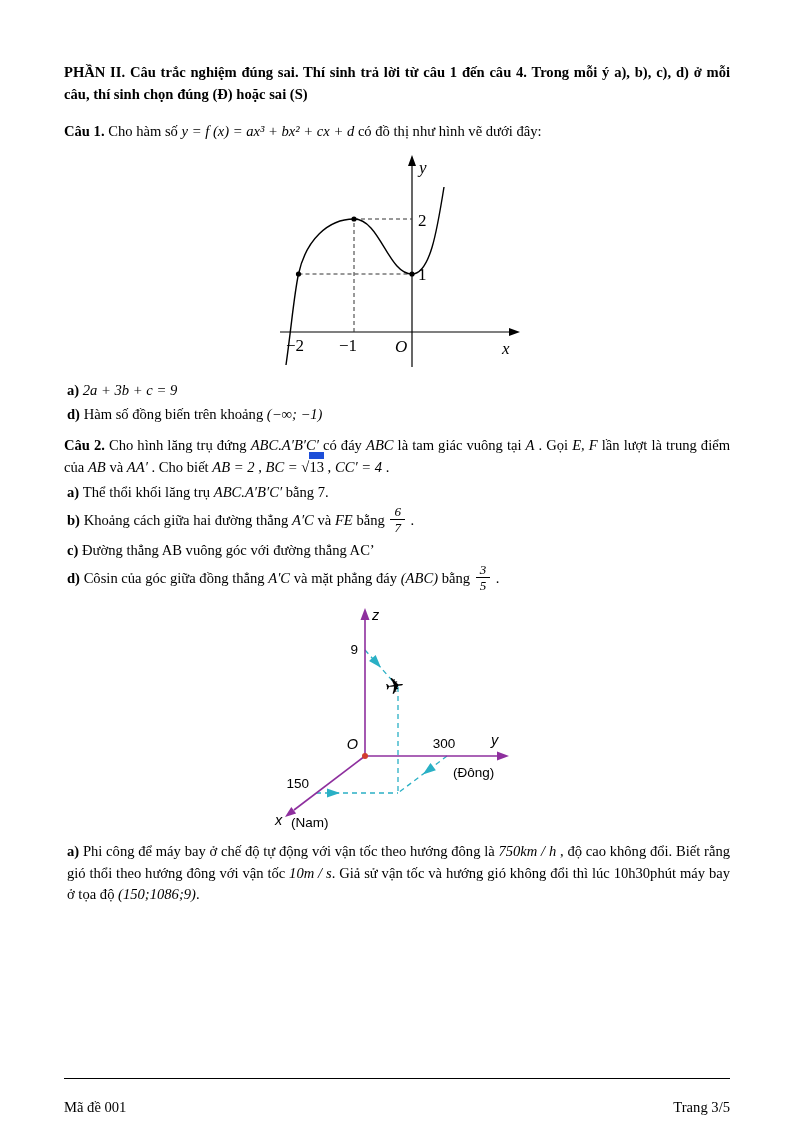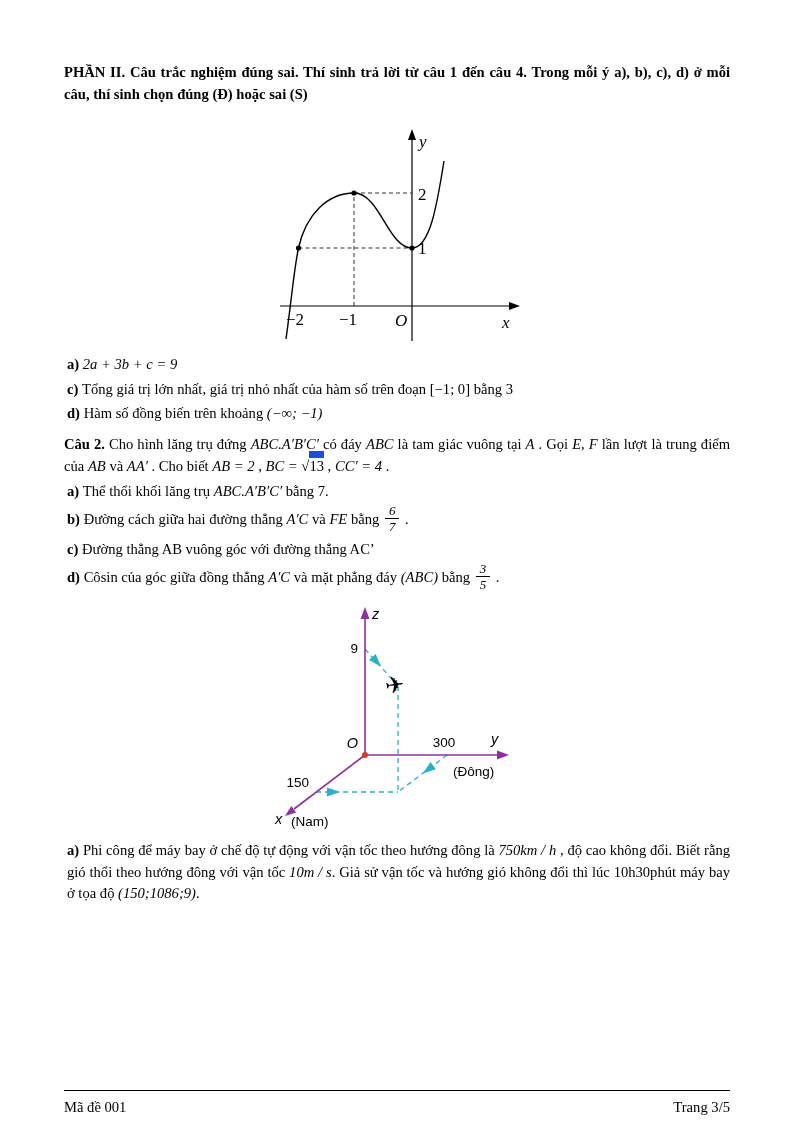--- a/index.html
+++ b/index.html
@@ -25,29 +25,30 @@
   .glabel { font-family:"Liberation Serif", serif; font-style:italic; font-size:17px; }
   .gnum  { font-family:"Liberation Serif", serif; font-size:17px; }
   .f2lbl { font-family:"Liberation Sans", sans-serif; font-size:13.5px; }
   .f2ax  { font-family:"Liberation Sans", sans-serif; font-style:italic; font-size:14.5px; }
   .axp   { stroke:var(--purple); stroke-width:1.6; }
   .axpf  { fill:var(--purple); }
   .dashc { stroke:var(--cyan); stroke-width:1.3; stroke-dasharray:5 4; fill:none; }
   .cyf   { fill:var(--cyan); }
   .dashk { stroke:#333; stroke-width:1; stroke-dasharray:4 3; }
   .footer { position:absolute; left:57px; right:57px; bottom:22px; border-top:1px solid #000;
-            padding-top:8px; display:flex; justify-content:space-between; font-size:14.6px; }
+            padding-top:20px; display:flex; justify-content:space-between; font-size:14.6px; }
 </style>
 </head>
 <body>
 
 <div class="page">
 
   <p class="para bold justify hdr">PHẦN II. Câu trắc nghiệm đúng sai. Thí sinh trả lời từ câu 1 đến câu 4. Trong mỗi ý a), b), c), d) ở mỗi câu, thí sinh chọn đúng (Đ) hoặc sai (S)</p>
 
+  <p class="para"><span class="bb">Câu 1.</span><span>  Cho hàm số </span><span class="mi">y = f (x) = ax³ + bx² + cx + d</span><span>  có đồ thị như hình vẽ dưới đây:</span></p>
 
   <div class="figure">
     <svg width="270" height="225" viewBox="0 0 270 225">
       <line x1="18" y1="185" x2="250" y2="185" stroke="#000" stroke-width="1.2"></line>
       <polygon points="258,185 247,181 247,189" fill="#000"></polygon>
       <line x1="150" y1="220" x2="150" y2="16" stroke="#000" stroke-width="1.2"></line>
       <polygon points="150,8 146,19 154,19" fill="#000"></polygon>
 
       <line x1="92" y1="185" x2="92" y2="72" class="dashk"></line>
       <line x1="92" y1="72" x2="150" y2="72" class="dashk"></line>
@@ -63,26 +64,25 @@
       <text x="240" y="207" class="glabel">x</text>
       <text x="133" y="205" class="glabel">O</text>
       <text x="156" y="79" class="gnum">2</text>
       <text x="156" y="133" class="gnum">1</text>
       <text x="24" y="204" class="gnum">−2</text>
       <text x="77" y="204" class="gnum">−1</text>
     </svg>
   </div>
 
   <p class="opt"><span class="bb">a) </span><span class="mi">2a + 3b + c = 9</span></p>
-  <p class="opt"><span class="bb">c) </span><span>Tổng giá trị lớn nhất, giá trị nhỏ nhất của hàm số trên đoạn </span><span>[−1; 0]</span><span> bằng 3</span></p>
   <p class="opt"><span class="bb">d) </span><span>Hàm số đồng biến trên khoảng </span><span class="mi">(−∞; −1)</span></p>
 
   <p class="para q justify"><span class="bb">Câu 2.</span><span>  Cho hình lăng trụ đứng </span><span class="mi">ABC.A′B′C′</span><span> có đáy </span><span class="mi">ABC</span><span> là tam giác vuông tại </span><span class="mi">A</span><span> . Gọi </span><span class="mi">E, F</span><span> lần lượt là trung điểm của </span><span class="mi">AB</span><span> và </span><span class="mi">AA′</span><span> . Cho biết </span><span class="mi">AB = 2</span><span> , </span><span class="mi">BC = </span><span class="sqrt"><span class="rad">13</span></span><span> , </span><span class="mi">CC′ = 4</span><span> .</span></p>
   <p class="opt"><span class="bb">a) </span><span>Thể thổi khối lăng trụ </span><span class="mi">ABC.A′B′C′</span><span> bằng 7.</span></p>
-  <p class="opt"><span class="bb">b) </span><span>Đường cách giữa hai đường thẳng </span><span class="mi">A′C</span><span> và </span><span class="mi">FE</span><span> bằng </span><span class="frac">
+  <p class="opt"><span class="bb">b) </span><span>Khoảng cách giữa hai đường thẳng </span><span class="mi">A′C</span><span> và </span><span class="mi">FE</span><span> bằng </span><span class="frac">
         <span class="num">6</span>
         <span class="den">7</span>
       </span><span> .</span></p>
   <p class="opt"><span class="bb">c) </span><span>Đường thẳng AB vuông góc với đường thẳng AC’</span></p>
   <p class="opt"><span class="bb">d) </span><span>Côsin của góc giữa đồng thẳng </span><span class="mi">A′C</span><span> và mặt phẳng đáy </span><span class="mi">(ABC)</span><span> bằng </span><span class="frac">
         <span class="num">3</span>
         <span class="den">5</span>
       </span><span> .</span></p>
 
 

